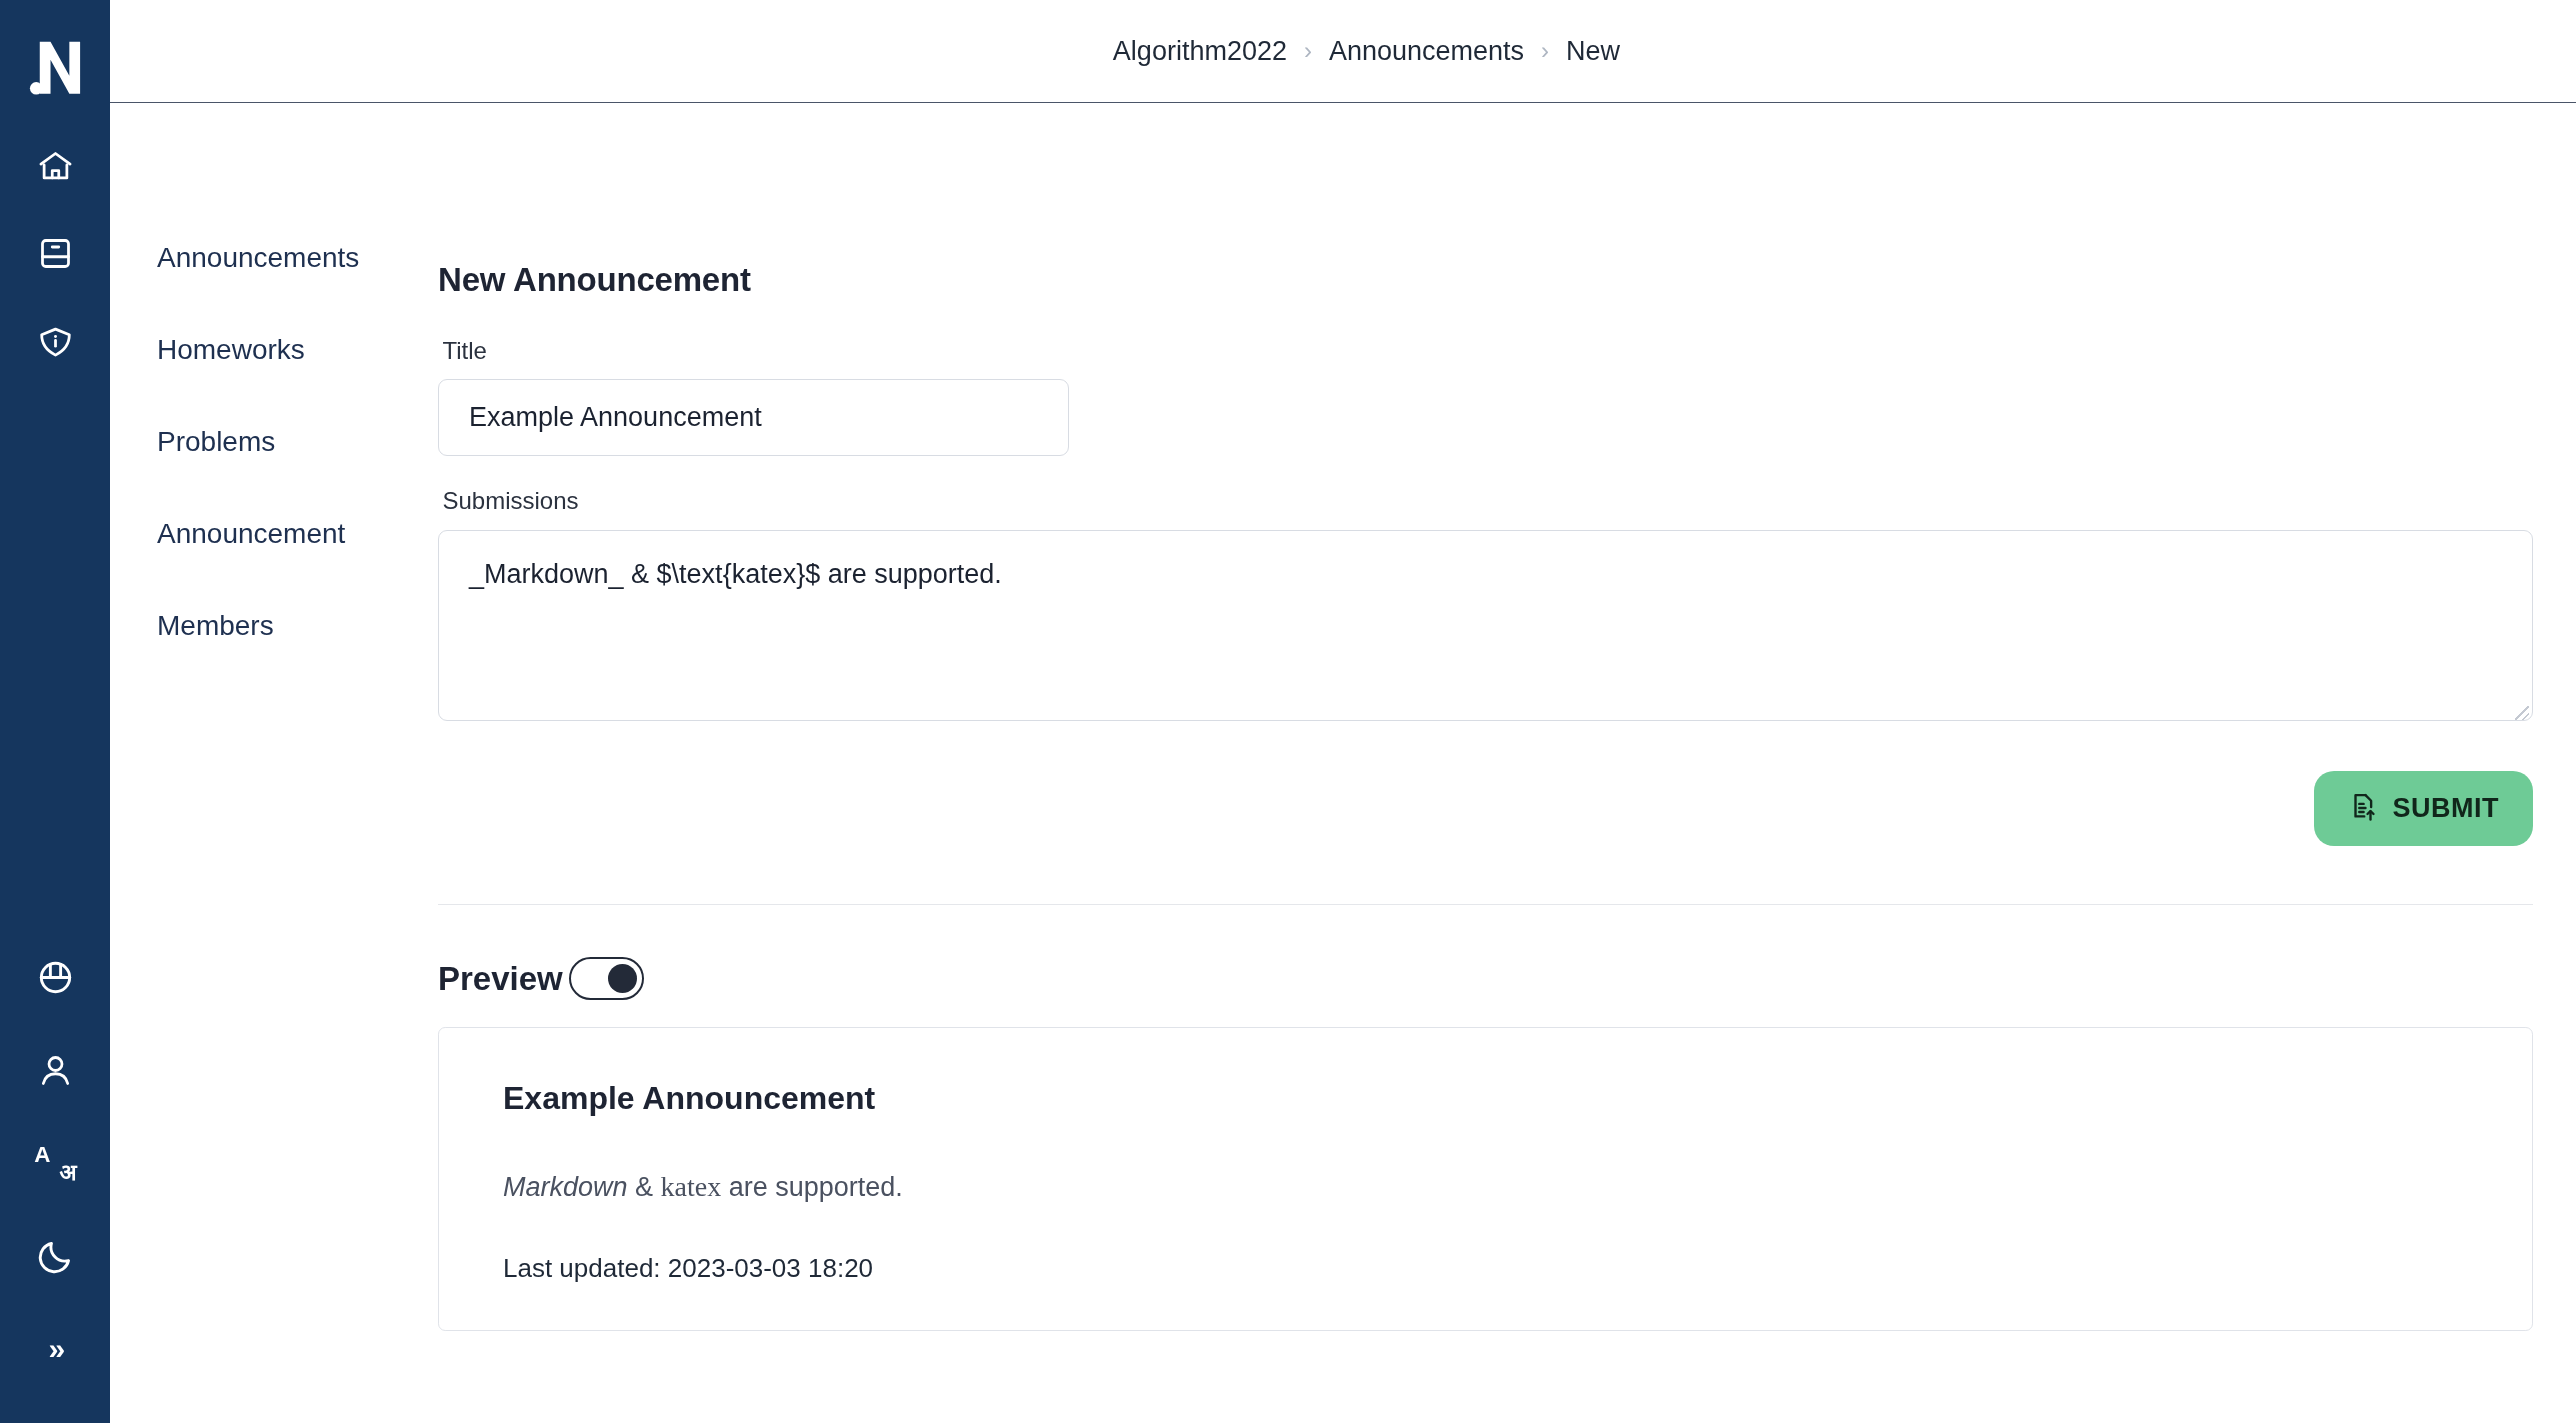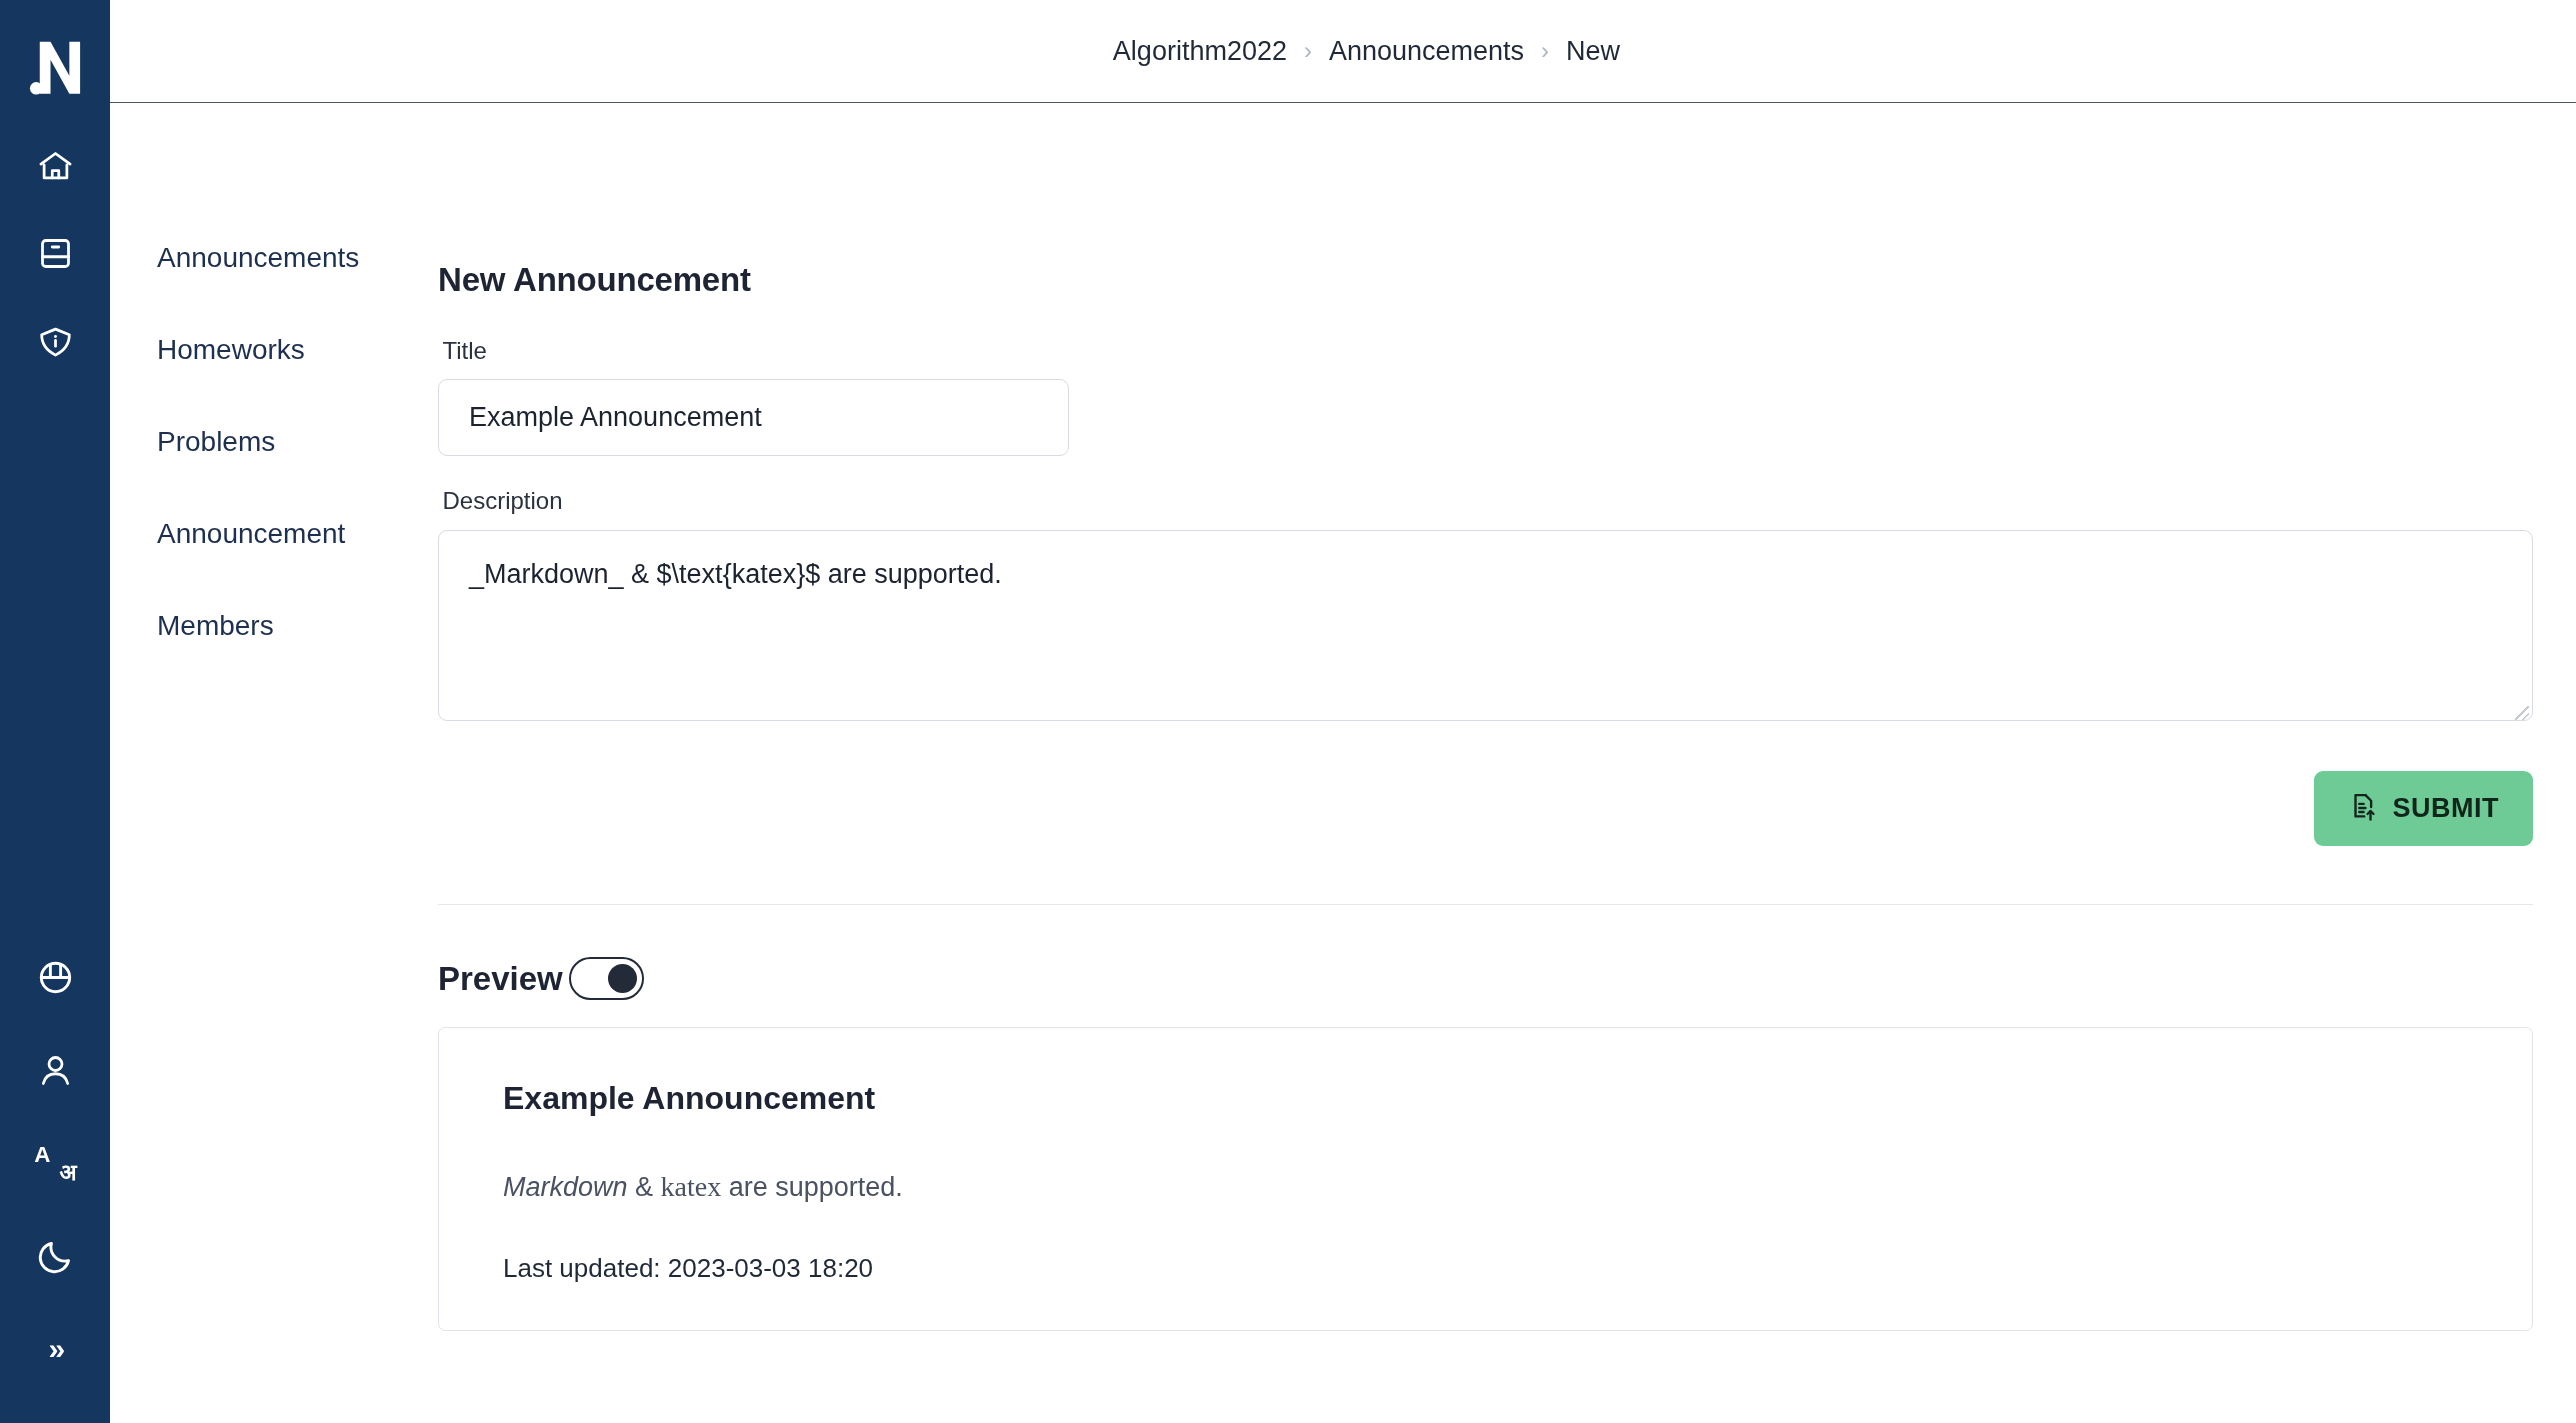--- a/index.html
+++ b/index.html
@@ -108,21 +108,21 @@
     overflow: hidden;
   }
   .desc-shell { position: relative; }
   .desc-shell .resize-grip {
     position:absolute; right:3.6px; bottom:3.6px; width:14.3px; height:14.3px;
     background: linear-gradient(135deg, transparent 0 46%, #c4c9d2 46% 54%, transparent 54% 72%, #c4c9d2 72% 80%, transparent 80%);
   }
 
   .submit-row { display: flex; justify-content: flex-end; margin-top: 47px; }
   .submit-btn {
-    background: #6ecb96; border: none; border-radius: 9px;
+    background: #6ecb96; border: none; border-radius: 20px;
     height: 75px; padding: 0 34px;
     display: flex; align-items: center; gap: 15px;
     cursor: pointer;
   }
   .submit-btn .label {
     font-size: 27px; font-weight: 700; color: #11261b; letter-spacing: 0.5px;
   }
 
   .divider { height: 1.8px; background: #e5e7eb; margin-top: 58px; }
 
@@ -264,21 +264,21 @@
         <h1 class="page-title">New Announcement</h1>
 
         <div class="title-row">
           <div class="title-col">
             <div class="field-label">Title</div>
             <input class="text-input" type="text" value="Example Announcement" style="">
           </div>
         </div>
 
         <div class="desc-block">
-          <div class="field-label">Description</div>
+          <div class="field-label">Submissions</div>
           <div class="desc-shell">
             <textarea class="textarea" spellcheck="false" style="">_Markdown_ &amp; $\text{katex}$ are supported.</textarea>
             <span class="resize-grip"></span>
           </div>
         </div>
 
         <div class="submit-row">
           <button class="submit-btn">
             <span>
               <svg width="30" height="30" viewBox="0 0 24 24" fill="none" stroke="#11261b" stroke-width="1.9" stroke-linecap="round" stroke-linejoin="round">

